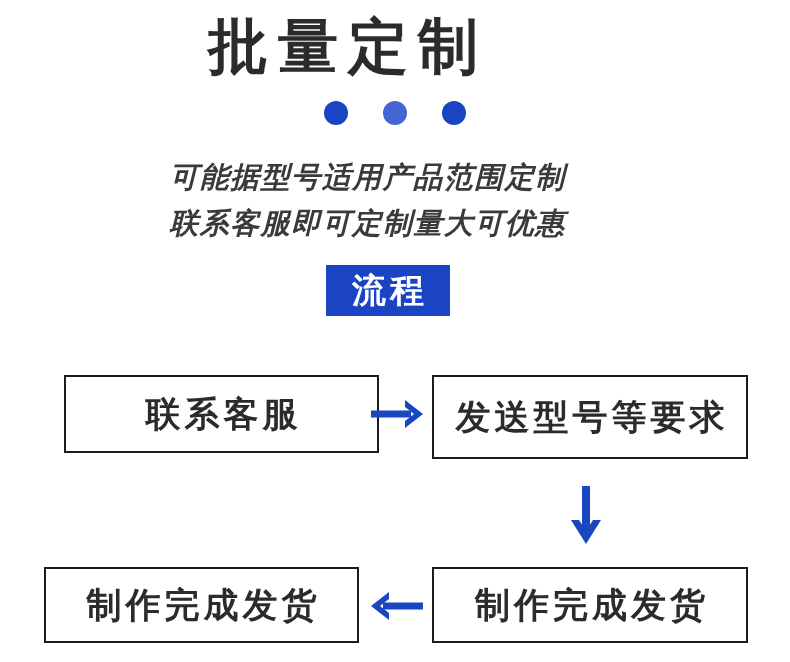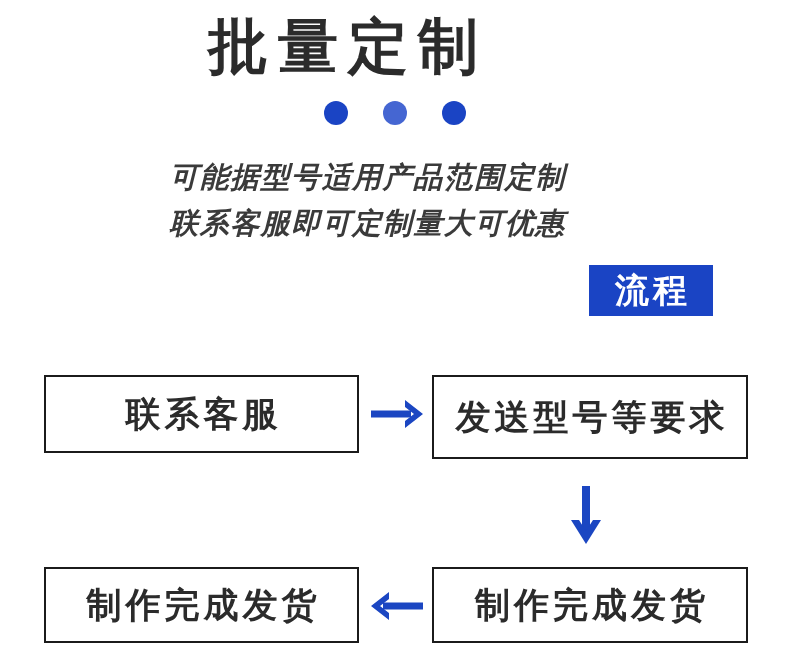--- a/index.html
+++ b/index.html
@@ -65,23 +65,23 @@
     color: #3a3a3a;
     letter-spacing: 1.5px;
     white-space: nowrap;
   }
 
   
   .badge-wrap {
     position: absolute;
     left: 0;
     top: 265px;
-    width: 713px;
+    width: 776px;
     display: flex;
-    justify-content: flex-end;
+    justify-content: center;
   }
   .badge {
     display: inline-block;
     background: #1a44c4;
     color: #ffffff;
     font-size: 34px;
     line-height: 51px;
     font-weight: 700;
     letter-spacing: 4px;
     text-indent: 4px;
@@ -145,21 +145,21 @@
   <div class="subtitle-line">可能据型号适用产品范围定制</div>
   <div class="subtitle-line">联系客服即可定制量大可优惠</div>
 </div>
 
 <div class="badge-wrap">
   <span class="badge" style="background: rgb(26, 68, 196); color: rgb(255, 255, 255);">流程</span>
 </div>
 
 <div class="flow">
 
-  <div class="flow-box" id="box-contact" style="border-color: rgb(27, 27, 27);">
+  <div class="flow-box" id="box-contact" style="border-color: rgb(27, 27, 27); margin-left: 20px;">
     <span class="flow-label">联系客服</span>
   </div>
 
   <svg class="arrow" id="arrow-right" viewBox="0 0 56 44">
     <g fill="#1b46c2">
       <rect x="2" y="18.5" width="40" height="7"></rect>
       <polygon points="36,8 54,22 36,36 36,29 45,22 36,15"></polygon>
     </g>
   </svg>
 

